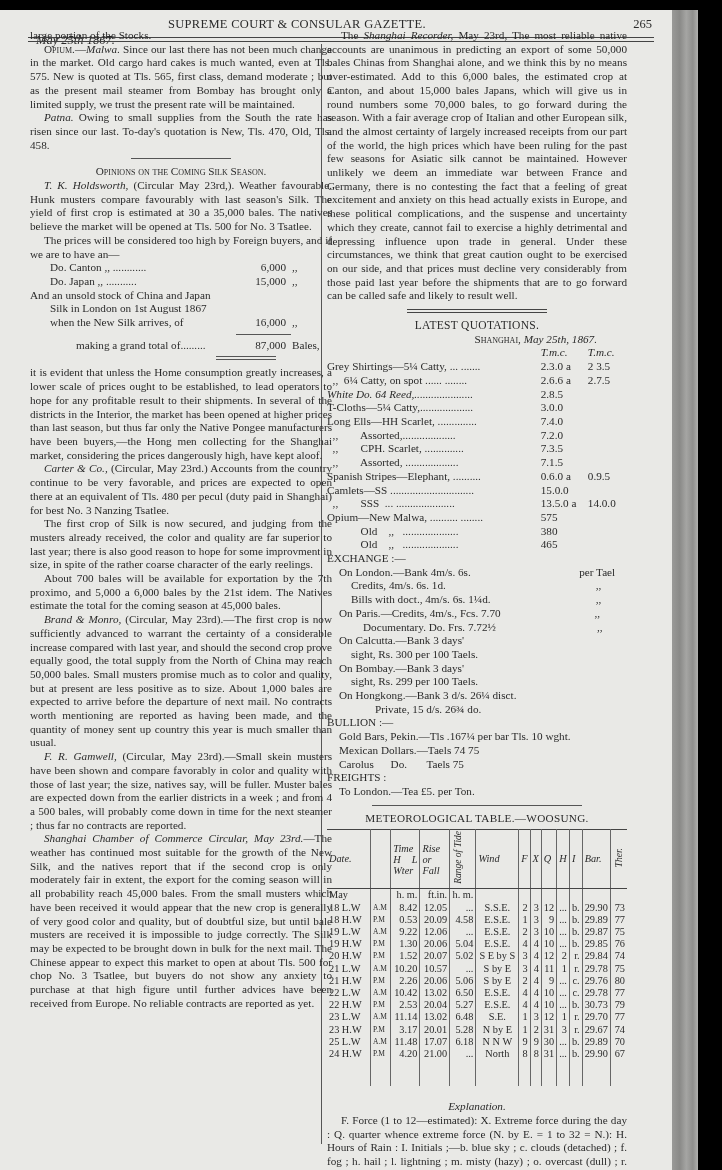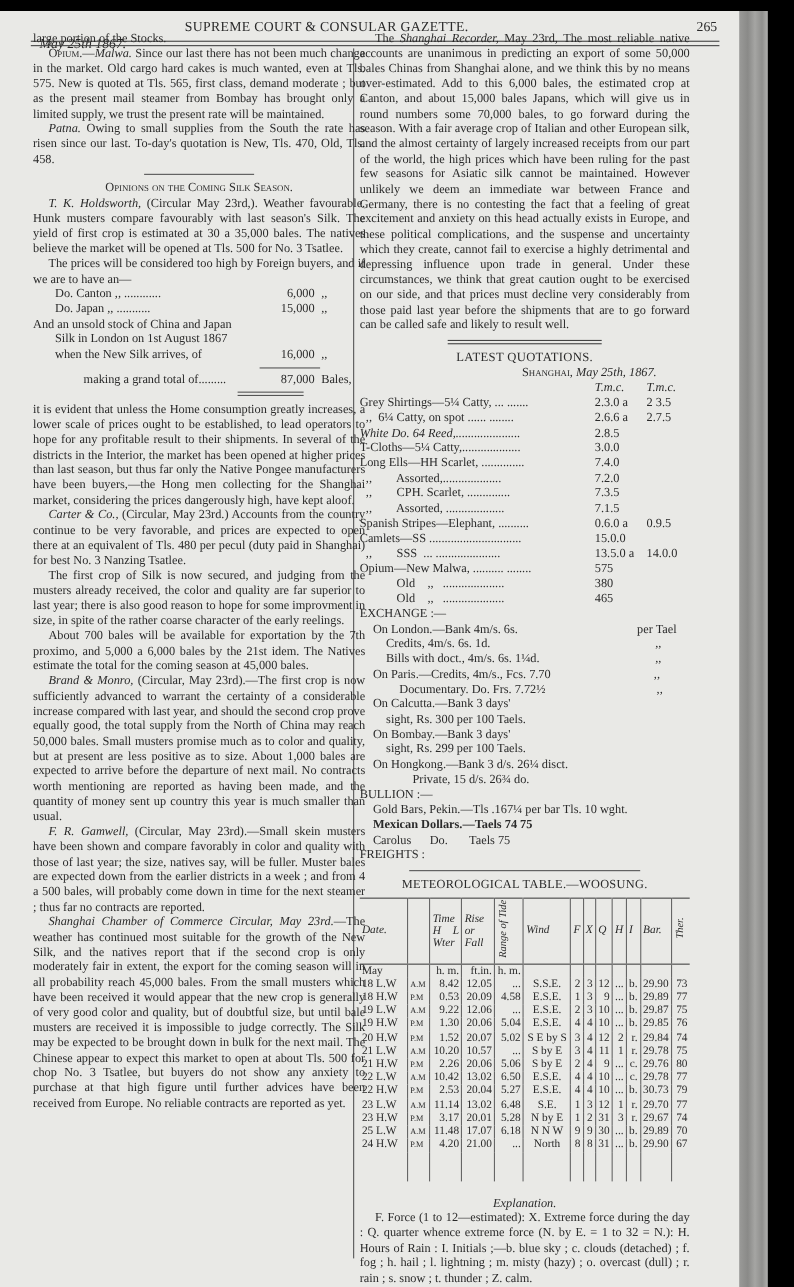--- a/index.html
+++ b/index.html
@@ -230,24 +230,27 @@
         <span class="unit"></span>
       </div>
       <div class="ex-row">
         <span class="lbl" style="padding-left:48px">Private, 15 d/s. 26¾ do.</span>
         <span class="unit"></span>
       </div>
     </div>
   <div>BULLION :—</div>
   <div id="bullion-rows">
       <div style="padding-left: 12px; white-space: pre;">Gold Bars, Pekin.—Tls .167¼ per bar Tls. 10 wght.</div>
-      <div style="padding-left: 12px; white-space: pre; font-weight: bold;">Mexican Dollars.—Taels 74 75</div>
+      <div style="padding-left: 12px; white-space: pre;">Mexican Dollars.—Taels 74 75</div>
       <div style="padding-left: 12px; white-space: pre;">Carolus      Do.       Taels 75</div>
     </div>
   <div>FREIGHTS :</div>
+  <div id="freight-rows">
+      <div style="padding-left: 12px;">To London.—Tea £5. per Ton.</div>
+    </div>
 
   <div class="short-rule" style="width:210px;"></div>
   <div class="met-title">METEOROLOGICAL TABLE.—WOOSUNG.</div>
   <table class="met">
     <thead>
       <tr class="top">
         <th style="width:52px;">Date.</th>
         <th style="width:18px;"></th>
         <th style="width:26px;line-height:11px;">Time H L Wter</th>
         <th style="width:28px;line-height:11px;">Rise or Fall</th>

